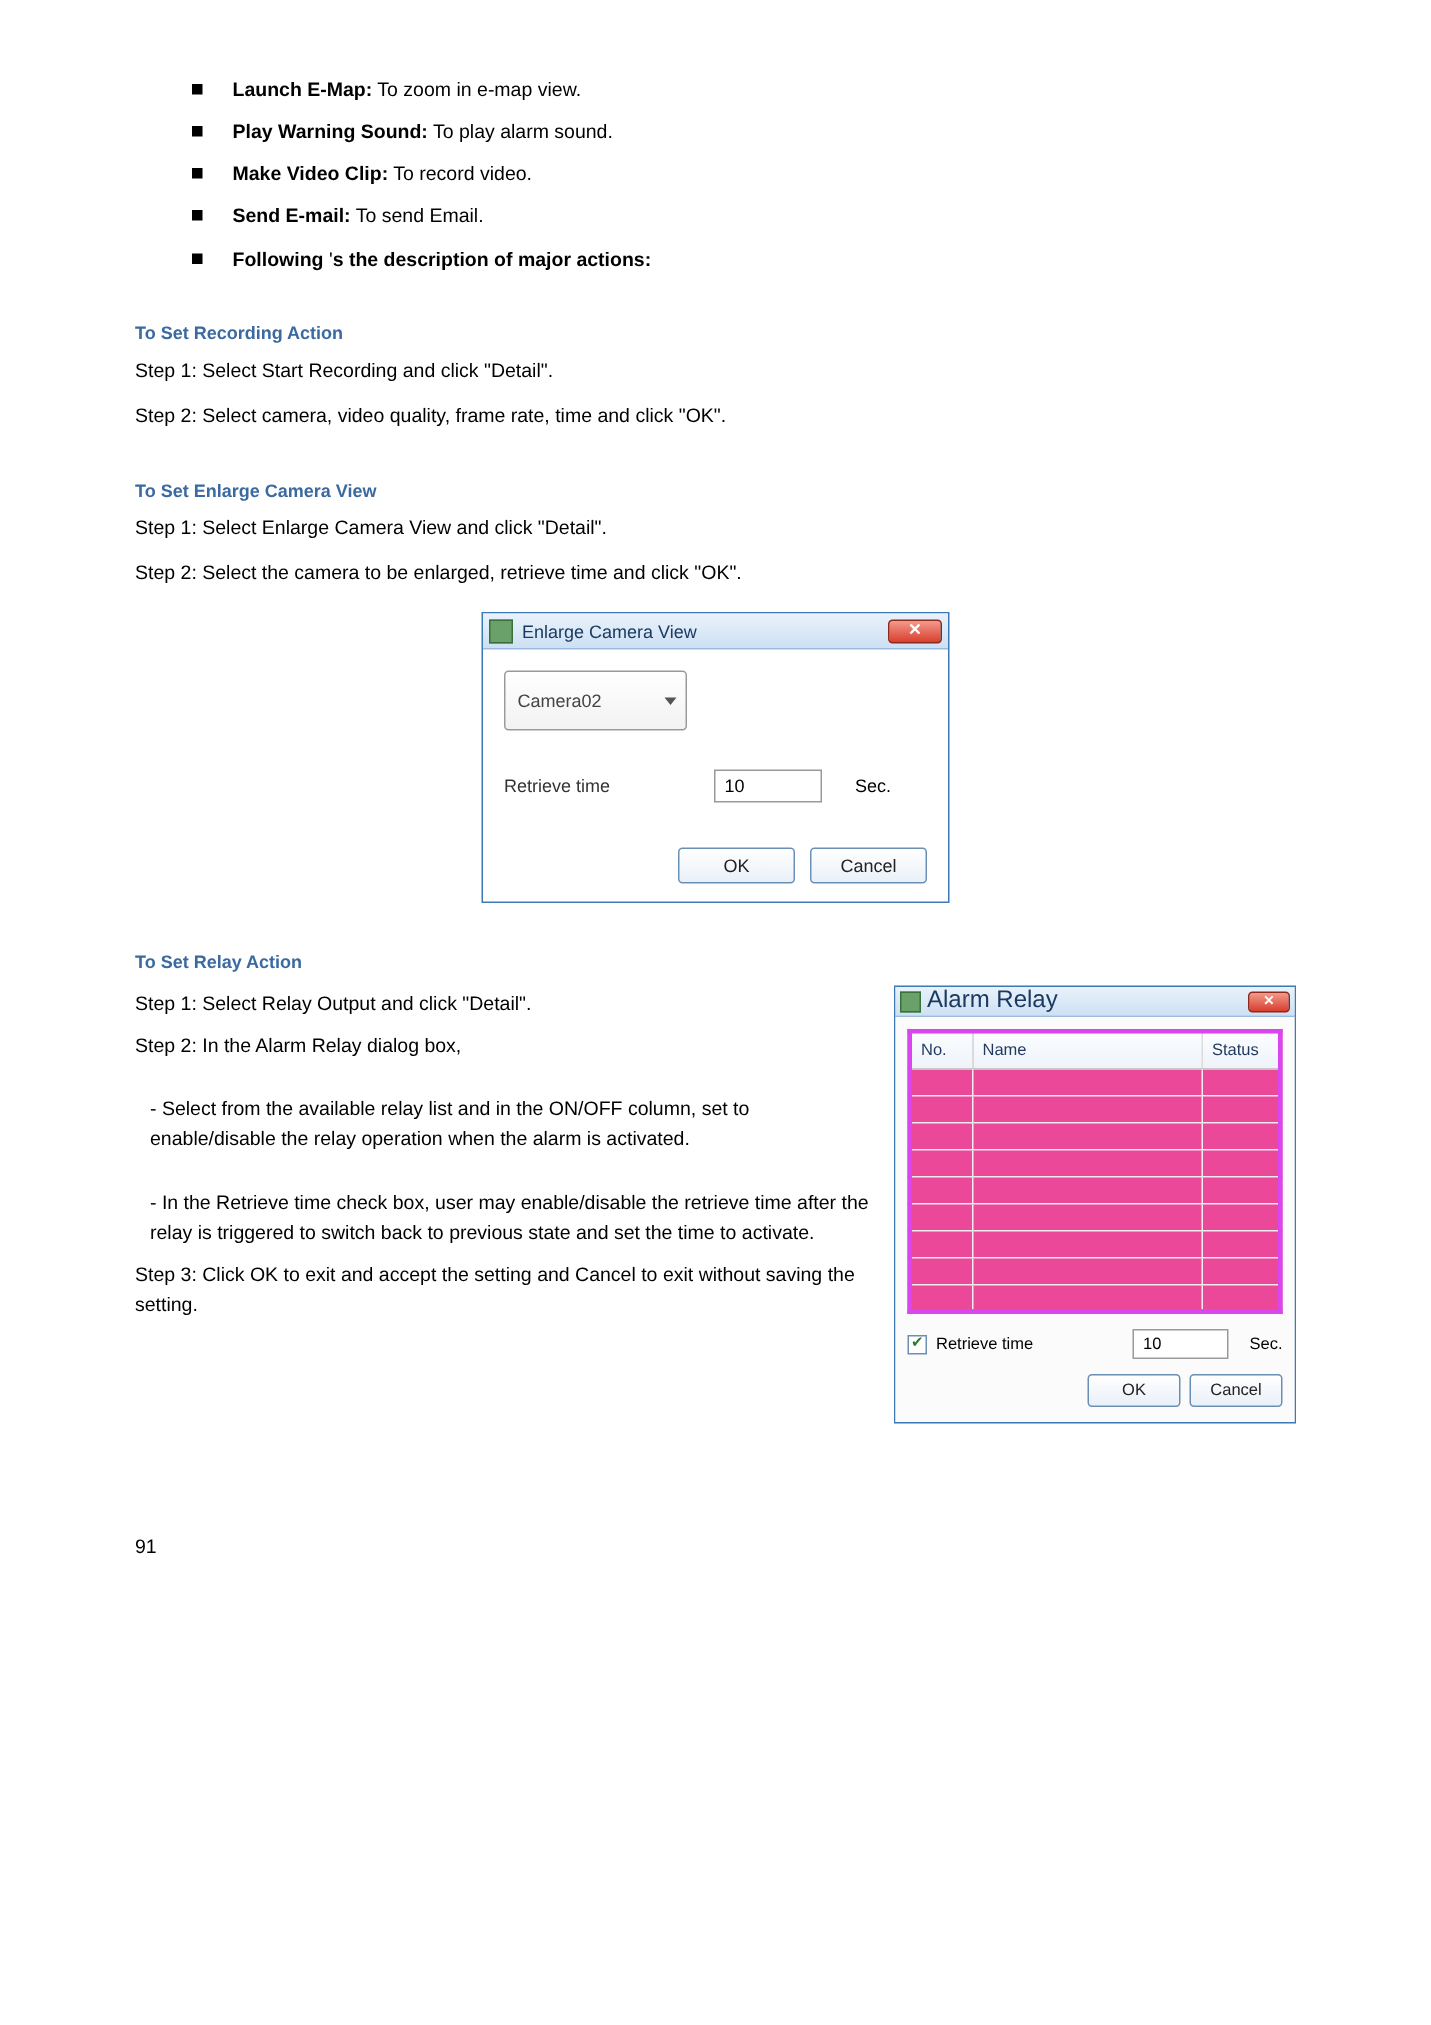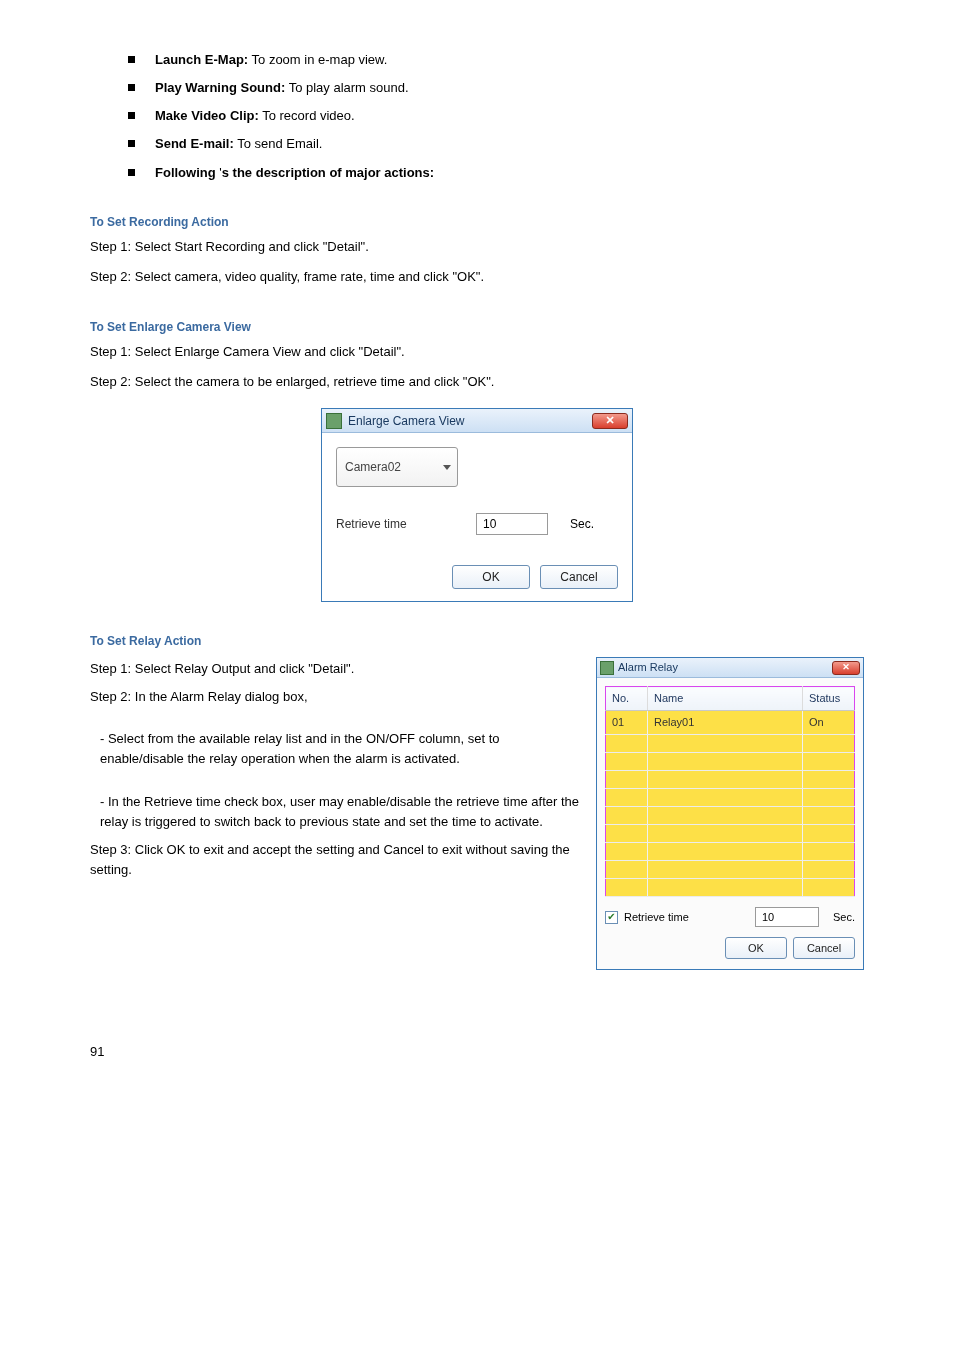--- a/index.html
+++ b/index.html
@@ -120,29 +120,29 @@
     background: #f7f7f7;
   }
   .dlg2-title {
     height: 20px;
     background: linear-gradient(#eaf2fb, #cde0f4);
     border-bottom: 1px solid #9bbbdc;
     display: flex; align-items: center;
     padding: 0 3px;
   }
   .dlg2-title .dlg1-icon { width: 14px; height: 14px; margin-right: 4px; }
-  .dlg2-title-text { color: #1a3a60; font-size: 11px; }
+  .dlg2-title-text { color: #1a3a60; font-size: 16px; }
   .dlg2 .dlg-close { width: 28px; height: 14px; }
   .dlg2 .dlg-close-x { font-size: 9px; }
   .dlg2-body { padding: 8px 8px 10px 8px; background: #fbfbfb; }
   table.rel {
     width: 100%;
     border-collapse: collapse;
-    background: #fde047;
-    border: 1px solid #d946ef;
+    background: #ec4899;
+    border: 3px solid #d946ef;
     font-size: 11px;
   }
   table.rel th {
     text-align: left;
     font-weight: normal;
     color: #223a60;
     background: linear-gradient(#fbfdff,#eef3f9);
     border-bottom: 1px solid #c8c8c8;
     border-right: 1px solid #dcdcdc;
     padding: 3px 6px;
@@ -266,25 +266,20 @@
     <div class="dlg2-body">
       <table class="rel">
         <thead>
           <tr>
             <th class="col-no">No.</th>
             <th>Name</th>
             <th class="col-st">Status</th>
           </tr>
         </thead>
         <tbody>
-          <tr>
-            <td>01</td>
-            <td>Relay01</td>
-            <td>On</td>
-          </tr>
           <tr>
               <td></td>
               <td></td>
               <td></td>
             </tr>
           <tr>
               <td></td>
               <td></td>
               <td></td>
             </tr>

